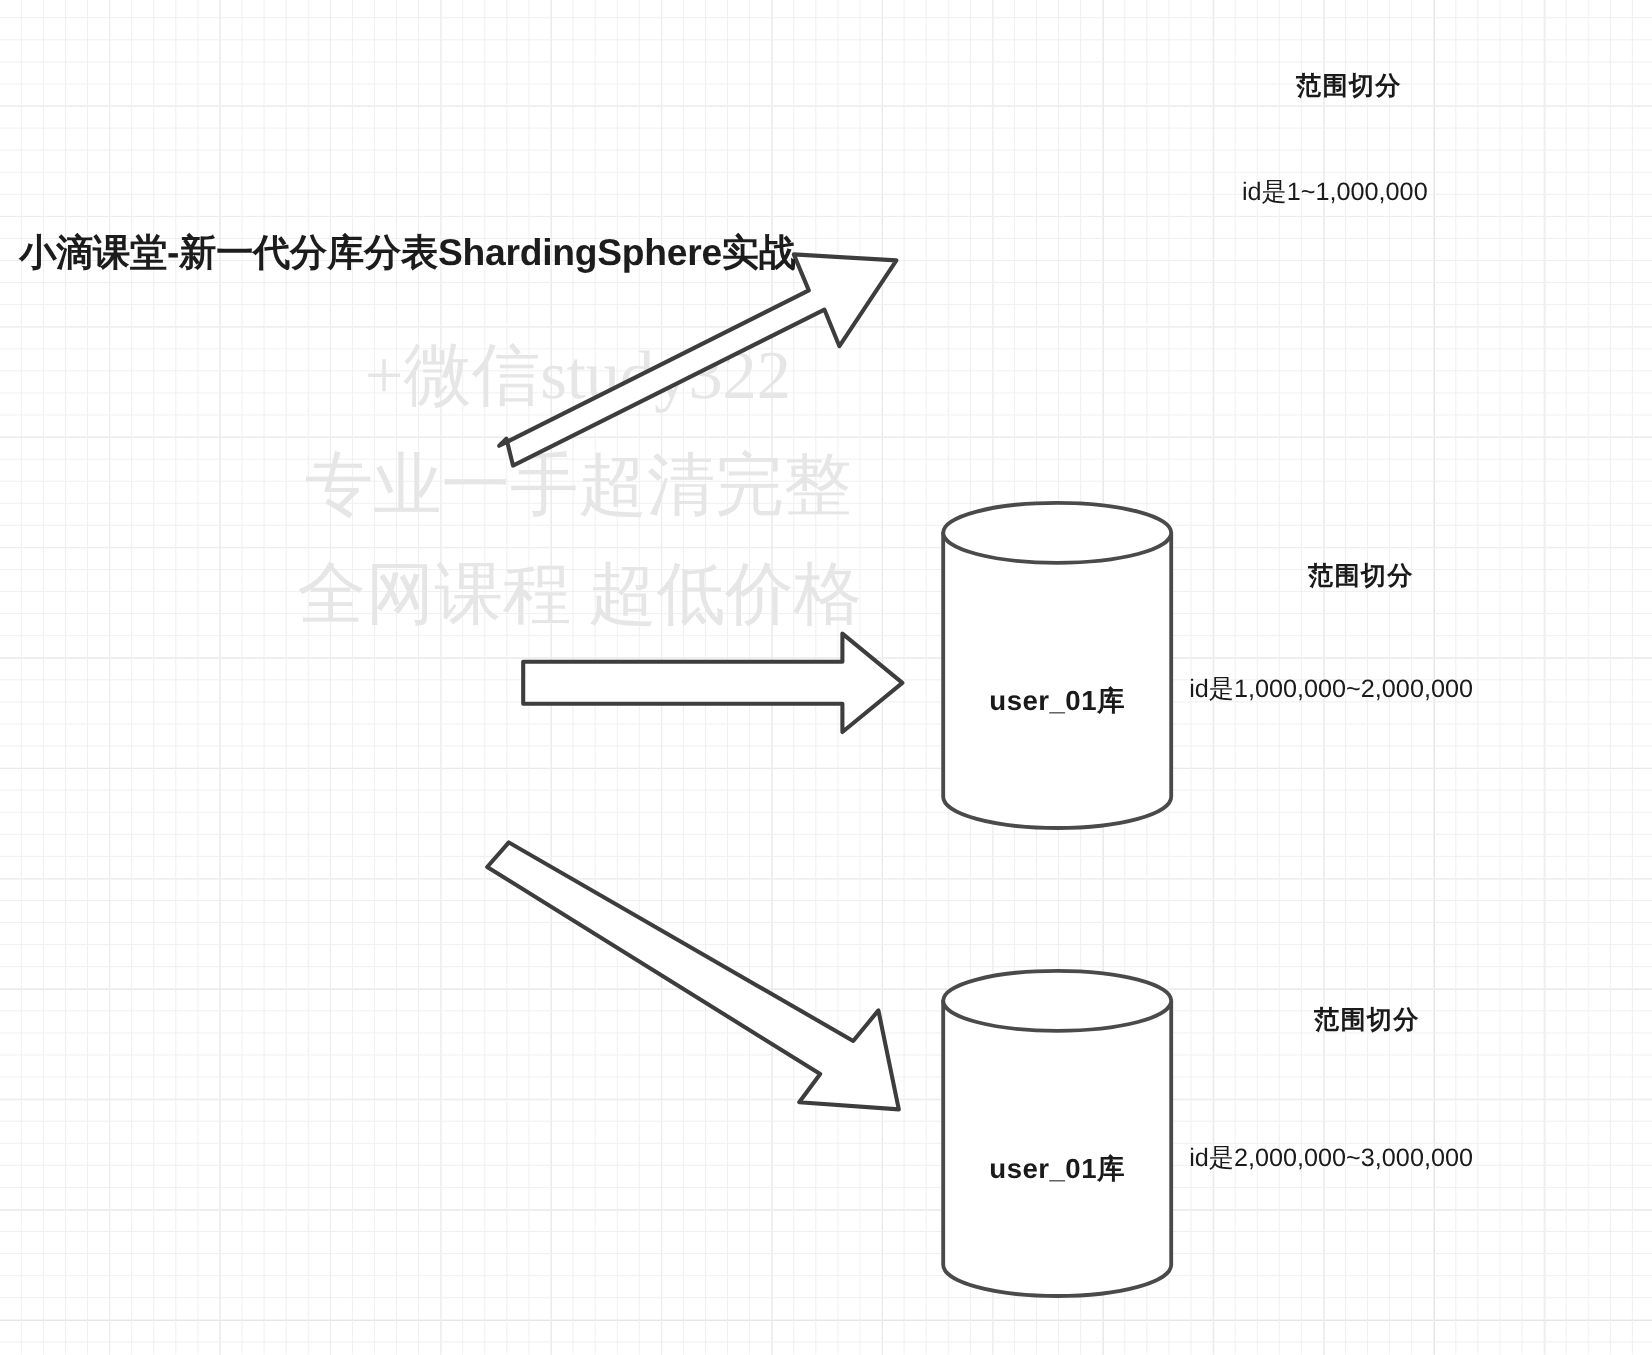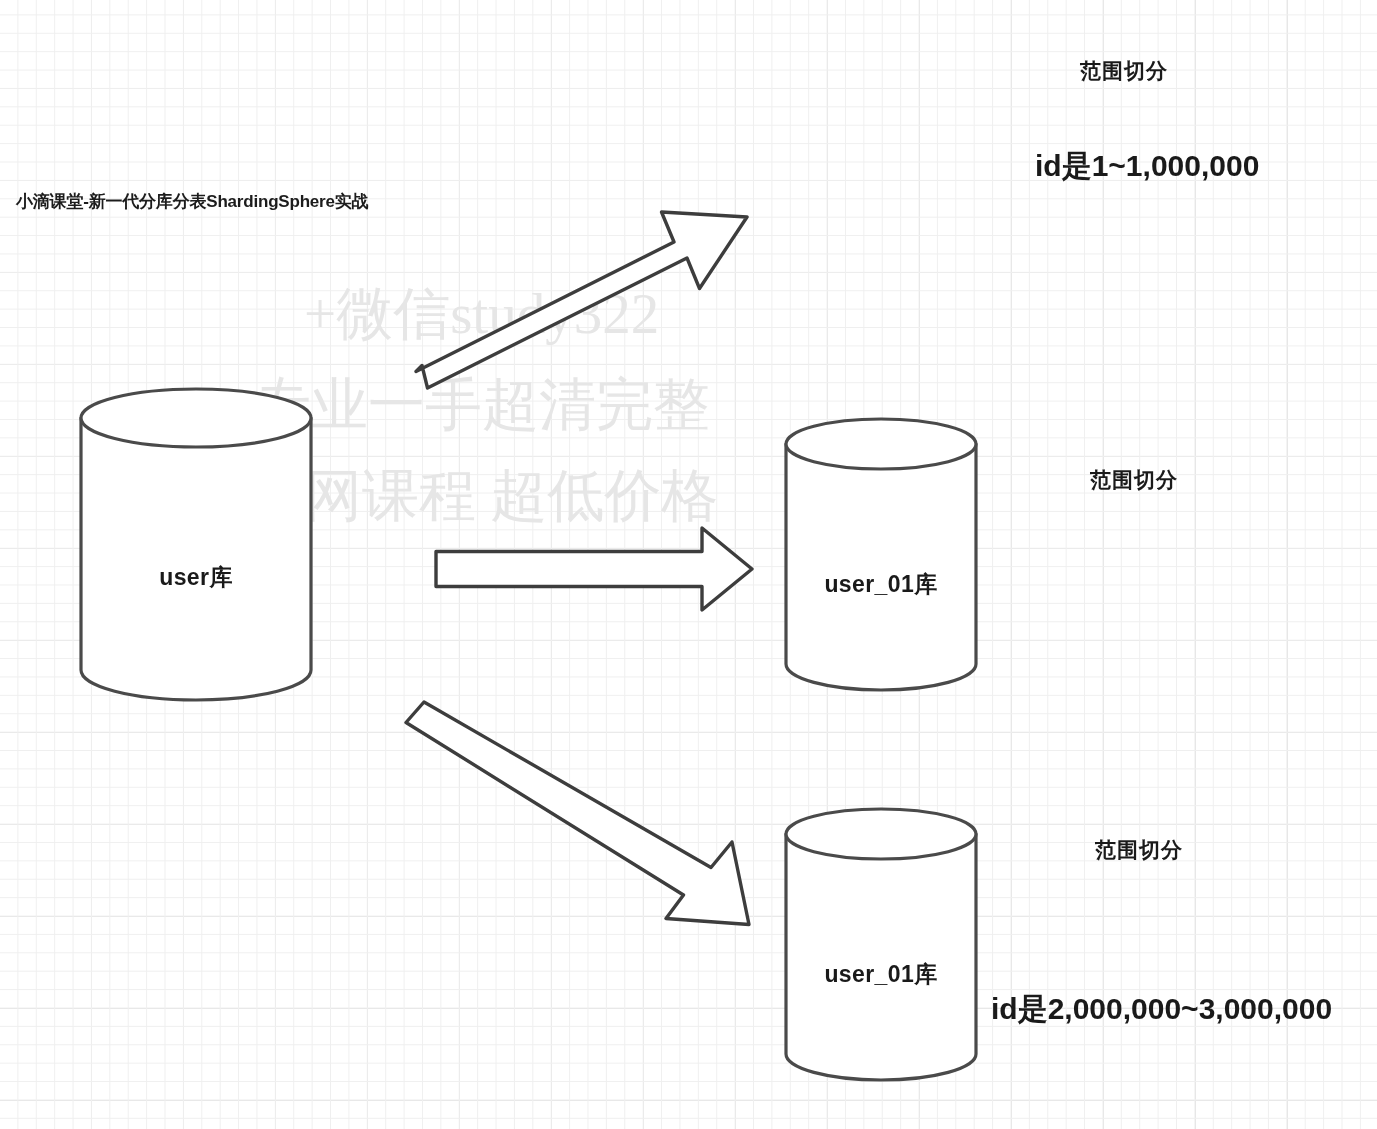--- a/index.html
+++ b/index.html
@@ -49,21 +49,21 @@
   .watermark .wm-line { display: block; }
   .wm-line-1 { padding-left: 56px; }
   .wm-line-2 { padding-left: 6px; }
   .wm-line-3 { padding-left: 0px; }
 
   
   .course-title {
     position: absolute;
     left: 16px;
     top: 190px;
-    font-size: 17px;
+    font-size: 31px;
     font-weight: bold;
     color: #1c1c1c;
     white-space: nowrap;
     letter-spacing: -0.2px;
     z-index: 6;
   }
 
   
   .cylinder {
     position: absolute;
@@ -95,46 +95,39 @@
     z-index: 6;
     white-space: nowrap;
   }
   .note-title {
     font-size: 21px;
     font-weight: bold;
     color: #1a1a1a;
     letter-spacing: 1px;
   }
   .note-range {
-    font-size: 30px;
-    font-weight: bold;
+    font-size: 21px;
+    font-weight: normal;
     color: #1a1a1a;
     letter-spacing: 0px;
   }
 </style>
 </head>
 <body>
 
 <div id="canvas">
 
   <div class="watermark">
     <span class="wm-line wm-line-1">+微信study322</span>
     <span class="wm-line wm-line-2">专业一手超清完整</span>
     <span class="wm-line wm-line-3">全网课程 超低价格</span>
   </div>
 
   <div class="course-title">小滴课堂-新一代分库分表ShardingSphere实战</div>
 
-  <div class="cylinder" style="left:78px; top:388px; width:236px; height:312px;">
-    <svg width="236" height="312" viewBox="0 0 236 312">
-      <path d="M3 30 L3 282 A115 30 0 0 0 233 282 L233 30" fill="#ffffff" stroke="#4a4a4a" stroke-width="3.2" stroke-linecap="round"></path>
-      <ellipse cx="118" cy="30" rx="115" ry="29" fill="#ffffff" stroke="#4a4a4a" stroke-width="3.2"></ellipse>
-    </svg>
-    <div class="cyl-label" style="top:174px;">user库</div>
-  </div>
 
 
   <div class="cylinder" style="left:783px; top:416px; width:196px; height:276px;">
     <svg width="196" height="276" viewBox="0 0 196 276">
       <path d="M3 28 L3 248 A95 26 0 0 0 193 248 L193 28" fill="#ffffff" stroke="#4a4a4a" stroke-width="3.2" stroke-linecap="round"></path>
       <ellipse cx="98" cy="28" rx="95" ry="25" fill="#ffffff" stroke="#4a4a4a" stroke-width="3.2"></ellipse>
     </svg>
     <div class="cyl-label" style="top:153px;">user_01库</div>
   </div>
 
@@ -180,17 +173,18 @@
                L349 234.5
                L332 152
                L311 177.5 Z" transform="translate(-8,0)" fill="#ffffff" stroke="#3d3d3d" stroke-width="3.4" stroke-linejoin="round" stroke-linecap="round"></path>
     </svg>
   </div>
 
   <div class="note note-title" style="left:1080px; top:57px;">范围切分</div>
   <div class="note note-range" style="left:1035px; top:146px;">id是1~1,000,000</div>
 
   <div class="note note-title" style="left:1090px; top:466px;">范围切分</div>
+  <div class="note note-range" style="left:991px; top:560px;">id是1,000,000~2,000,000</div>
 
   <div class="note note-title" style="left:1095px; top:836px;">范围切分</div>
-  <div class="note note-range" style="left:991px; top:951px;margin-top:38px;">id是2,000,000~3,000,000</div>
+  <div class="note note-range" style="left:991px; top:951px;">id是2,000,000~3,000,000</div>
 
 </div>
 
 </body></html>

